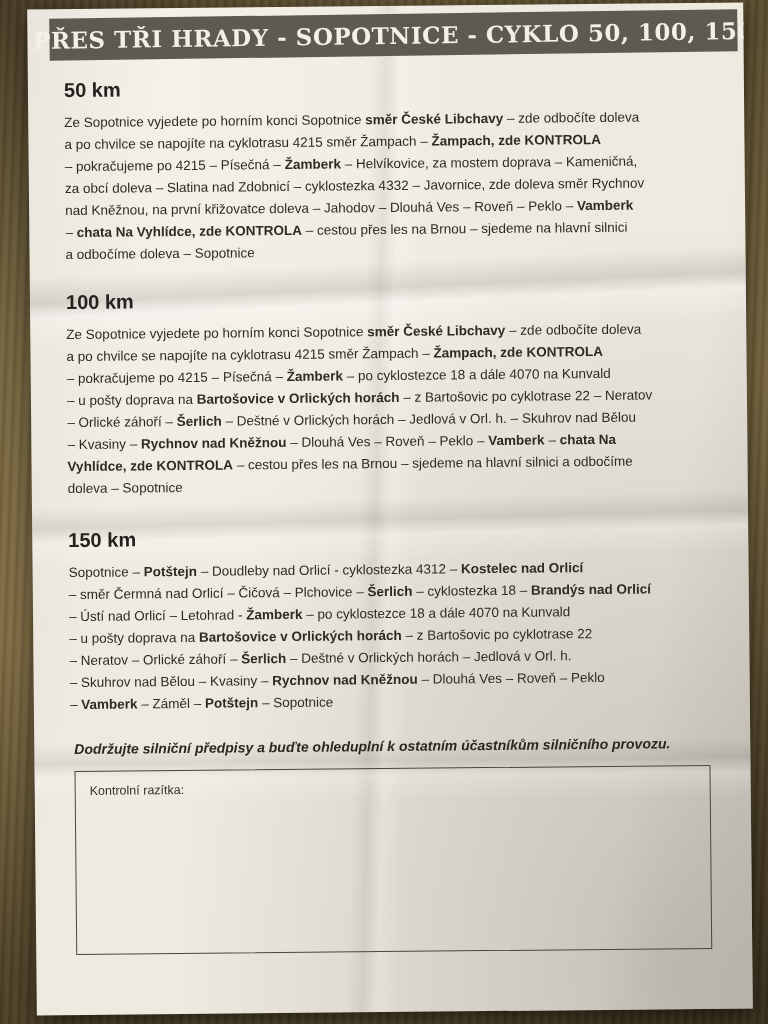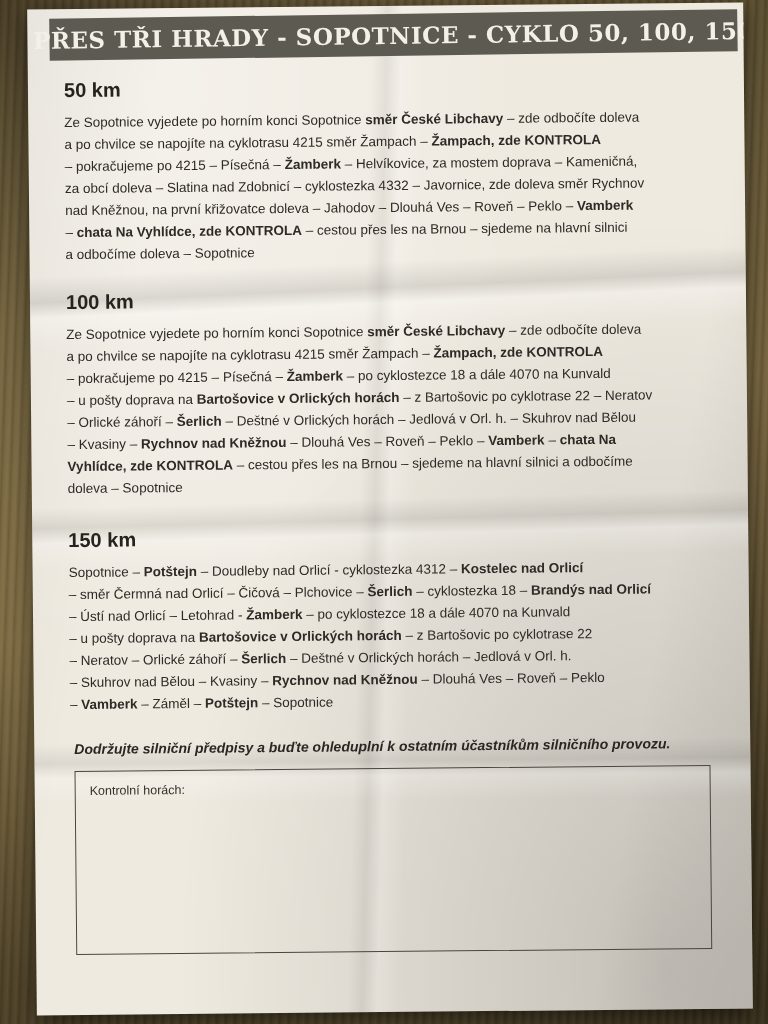--- a/index.html
+++ b/index.html
@@ -175,18 +175,18 @@
         <p class="route-line">– Ústí nad Orlicí – Letohrad - <b>Žamberk</b> – po cyklostezce 18 a dále 4070 na Kunvald</p>
         <p class="route-line">– u pošty doprava na <b>Bartošovice v Orlických horách</b> – z Bartošovic po cyklotrase 22</p>
         <p class="route-line">– Neratov – Orlické záhoří – <b>Šerlich</b> – Deštné v Orlických horách – Jedlová v Orl. h.</p>
         <p class="route-line">– Skuhrov nad Bělou – Kvasiny – <b>Rychnov nad Kněžnou</b> – Dlouhá Ves – Roveň – Peklo</p>
         <p class="route-line">– <b>Vamberk</b> – Záměl – <b>Potštejn</b> – Sopotnice</p>
       </div>
 
       <div class="notice">Dodržujte silniční předpisy a buďte ohleduplní k ostatním účastníkům silničního provozu.</div>
 
       <div class="stamp-box">
-        <div class="stamp-label">Kontrolní horách:</div>
+        <div class="stamp-label">Kontrolní razítka:</div>
       </div>
 
     </div>
   </div>
 </div>
 
 </body></html>

